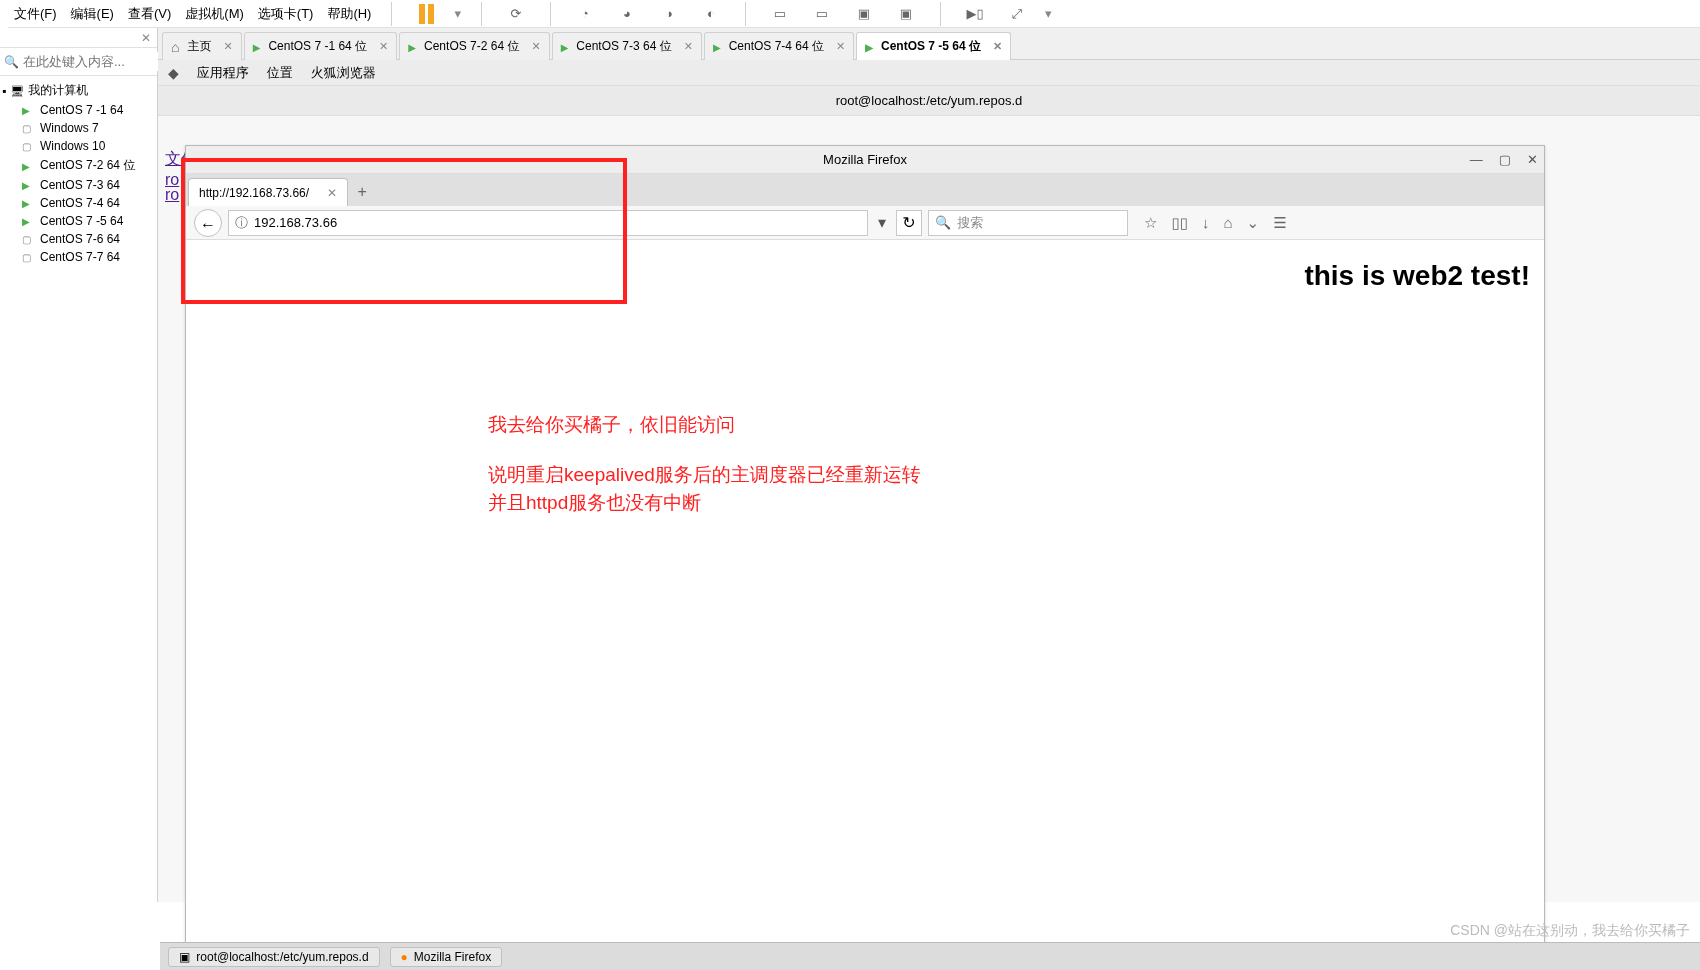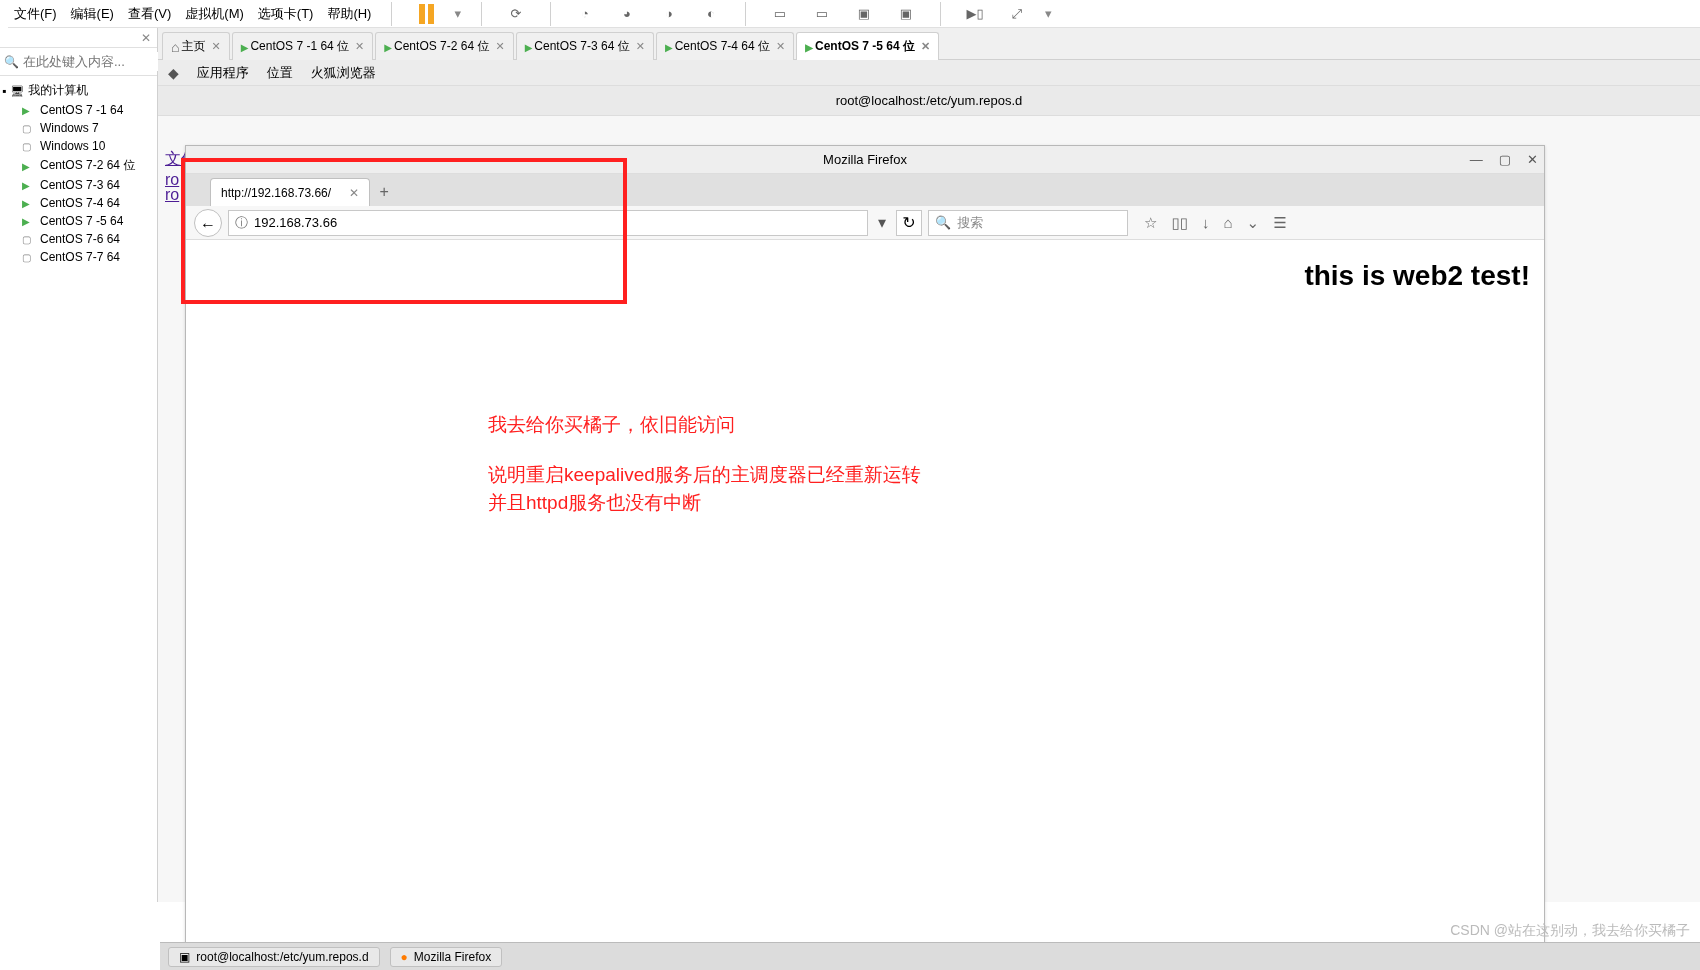--- a/index.html
+++ b/index.html
@@ -25,41 +25,41 @@
 .ico-vm { width:14px; height:14px; display:inline-block; }
 .ico-vm.on::before { content:"▶"; color:#4CAF50; font-size:10px; }
 .ico-vm.off::before { content:"▢"; color:#888; font-size:10px; }
 .ico-pc::before { content:"🖥"; font-size:11px; }
 
 
 .content { flex:1; display:flex; flex-direction:column; background:#f7f7f7; }
 
 
 .tabs { height:32px; display:flex; align-items:flex-end; background:#f0f0f0; border-bottom:1px solid #d0d0d0; padding-left:4px; gap:2px; }
-.tab { height:28px; display:flex; align-items:center; padding:0 8px; background:#f0f0f0; border:1px solid #d0d0d0; border-bottom:none; font-size:12px; gap:2px; border-radius:3px 3px 0 0; position:relative; top:1px; }
+.tab { height:28px; display:flex; align-items:center; padding:0 8px; background:#f0f0f0; border:1px solid #d0d0d0; border-bottom:none; font-size:12px; gap:8px; border-radius:3px 3px 0 0; position:relative; top:1px; }
 .tab.active { background:#fff; font-weight:bold; }
 .tab-close { color:#888; font-size:11px; margin-left:4px; }
 .tab-ico.home::before { content:"⌂"; color:#666; font-size:14px; }
 .tab-ico.vm::before { content:"▶"; color:#4CAF50; font-size:10px; }
 
 
 .gnome-bar { height:26px; background:#ececec; display:flex; align-items:center; padding:0 10px; gap:18px; font-size:13px; border-bottom:1px solid #ddd; }
 .gnome-bar .menu-ico { font-size:14px; color:#555; }
 
 
 .term-title { height:30px; display:flex; align-items:center; justify-content:center; font-size:13px; background:#eaeaea; border-bottom:1px solid #ddd; }
 
 
 .misc-lbl { position:absolute; font-size:16px; color:#4c1d95;text-decoration:underline; }
 
 
 .ff-window { position:absolute; left:185px; top:145px; right:155px; height:800px; background:#fff; border:1px solid #b8b8b8; display:flex; flex-direction:column; box-shadow:0 1px 3px rgba(0,0,0,.15); }
 .ff-titlebar { height:28px; background:#eee; display:flex; align-items:center; justify-content:center; font-size:13px; position:relative; border-bottom:1px solid #ddd; }
 .ff-wbtns { position:absolute; right:6px; display:flex; gap:16px; font-size:13px; color:#555; }
-.ff-tabbar { height:32px; background:#e0e0e0; display:flex; align-items:flex-end; padding-left:24px; }
+.ff-tabbar { height:32px; background:#e0e0e0; display:flex; align-items:flex-end; padding-left:2px; }
 .ff-tab { height:28px; background:#fff; border:1px solid #c0c0c0; border-bottom:none; border-radius:4px 4px 0 0; display:flex; align-items:center; padding:0 10px; font-size:12px; gap:18px; min-width:160px; }
 .ff-newtab { width:28px; height:28px; display:flex; align-items:center; justify-content:center; color:#666; font-size:16px; }
 .ff-toolbar { height:34px; background:#f7f7f7; display:flex; align-items:center; padding:0 8px; gap:6px; border-bottom:1px solid #ddd; }
 .ff-back { width:28px; height:28px; border-radius:50%; border:1px solid #c0c0c0; display:flex; align-items:center; justify-content:center; background:#fff; }
 .ff-url { flex:1; height:26px; border:1px solid #c8c8c8; background:#fff; display:flex; align-items:center; padding:0 6px; font-size:13px; gap:6px; max-width:640px; }
 .ff-url .info { color:#777; }
 .ff-dropdown { padding:0 4px; color:#555; }
 .ff-reload { width:26px; height:26px; border:1px solid #c8c8c8; background:#fff; display:flex; align-items:center; justify-content:center; }
 .ff-search { width:200px; height:26px; border:1px solid #c8c8c8; background:#fff; display:flex; align-items:center; padding:0 6px; font-size:13px; color:#888; gap:6px; }
 .ff-ticons { display:flex; gap:14px; color:#666; font-size:15px; margin-left:10px; }

